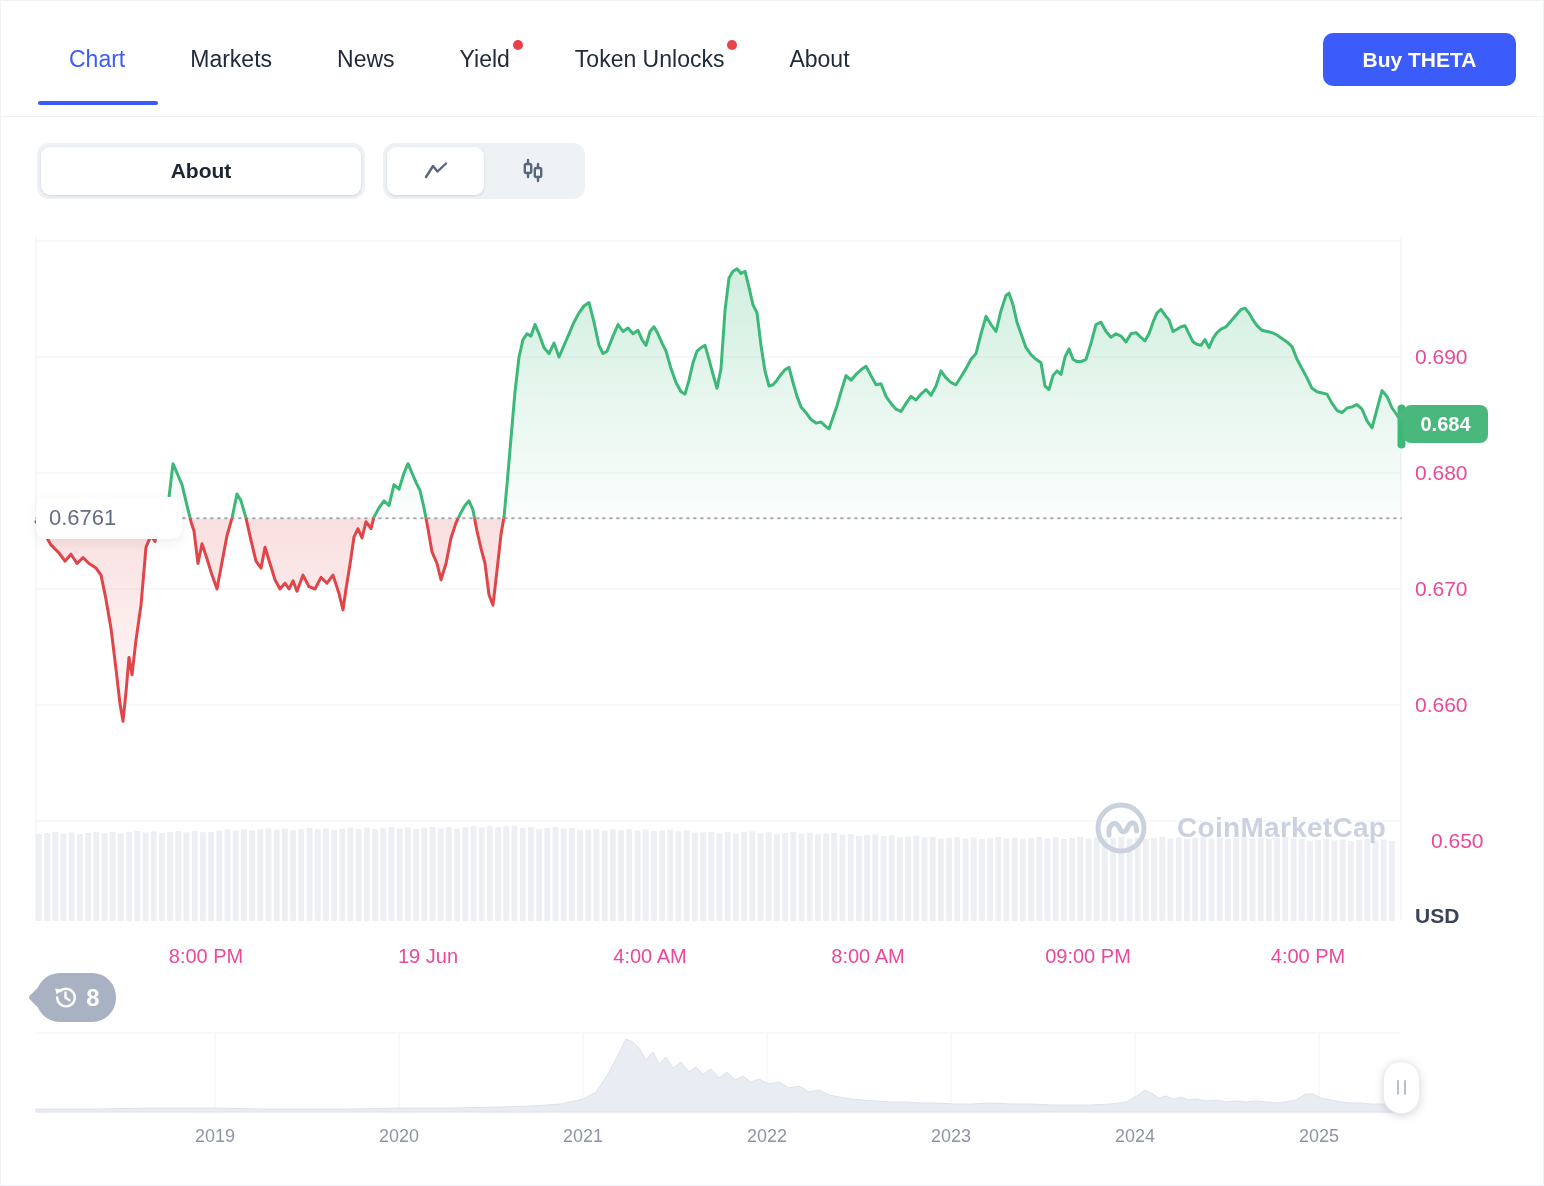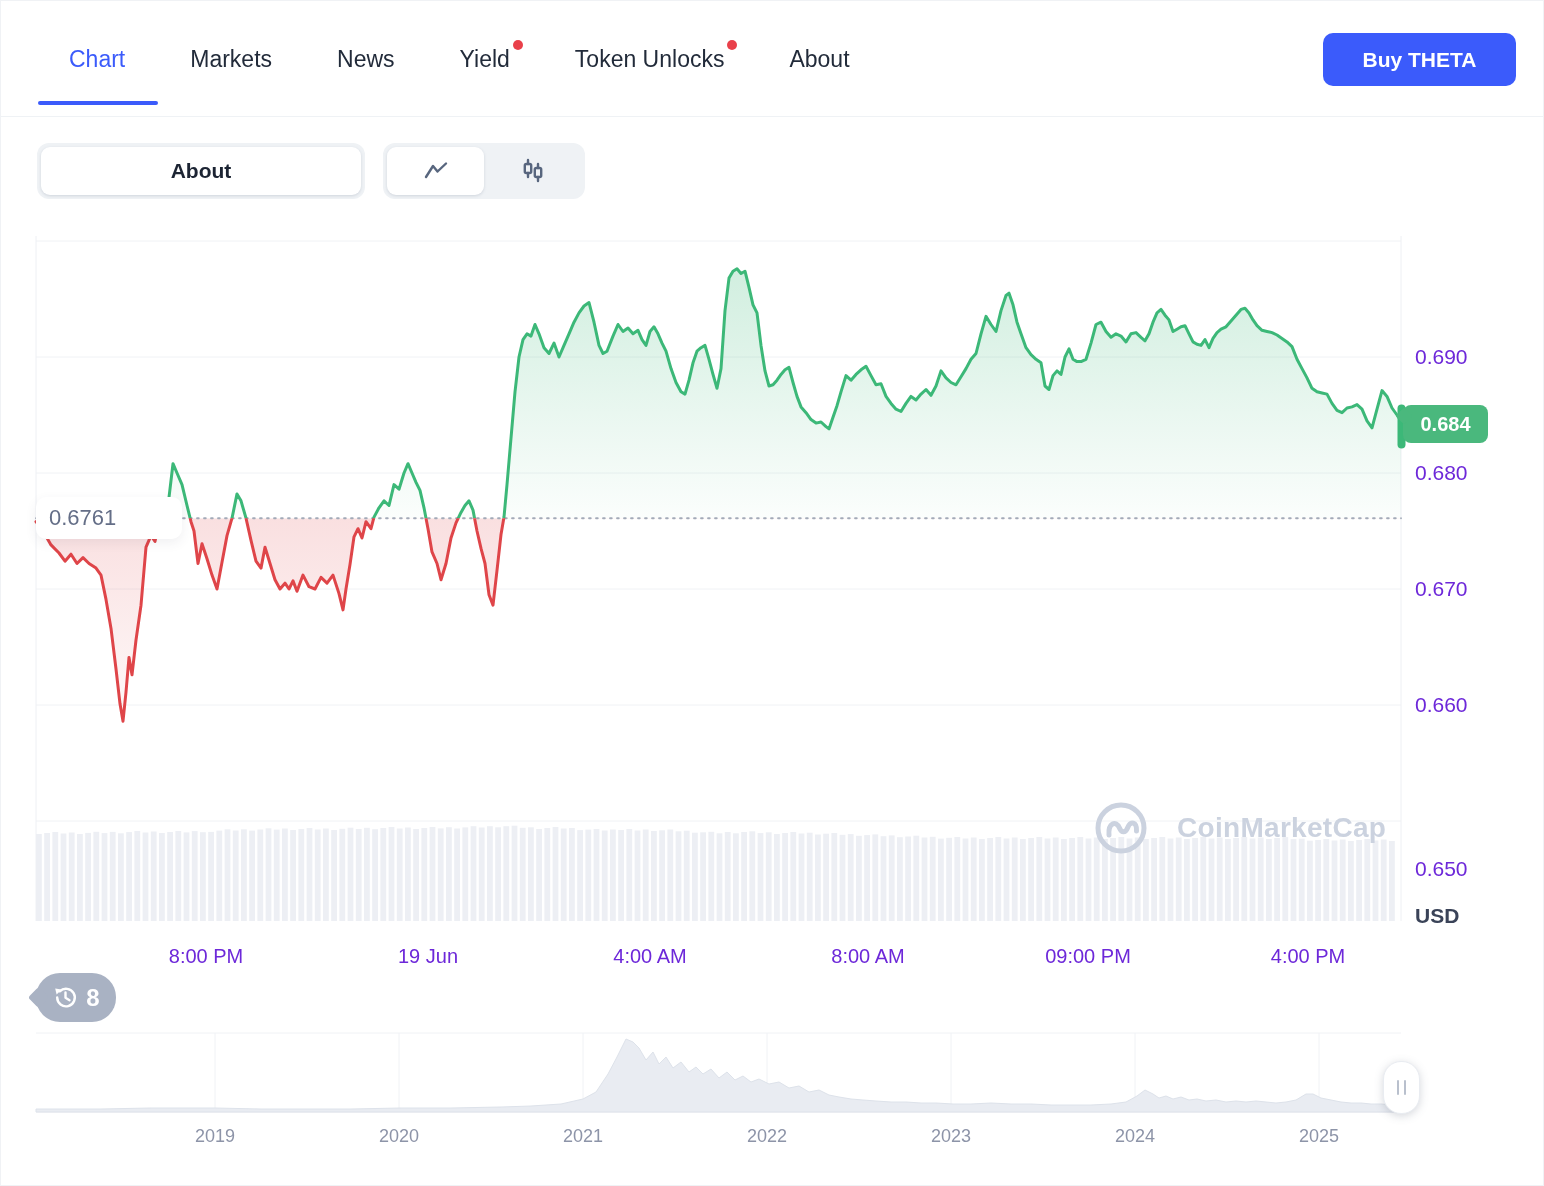--- a/index.html
+++ b/index.html
@@ -34,21 +34,21 @@
   .seg-metric .seg-btn { flex:1; }
   .seg-type { left:382px; width:202px; }
   .seg-type .seg-btn { flex:1; padding:0; }
   .seg-range { right:9px; }
   .seg-range .seg-btn { font-size:20px; font-weight:600; padding:0 21px; }
   .seg-range .seg-btn.active { padding:0 17px; }
   .vdiv { width:1px; height:30px; background:#d5dae2; margin:0 6px; }
   .icon-line, .icon-candle { stroke:#58667e; fill:none; stroke-width:2.4; stroke-linecap:round; stroke-linejoin:round; }
   .dots-btn { letter-spacing:3px; font-weight:800; }
   
-  .lbl { position:absolute; color:#6d28d9; white-space:nowrap; z-index:10; }
+  .lbl { position:absolute; color:#ec4899; white-space:nowrap; z-index:10; }
   .ylabel { font-size:21px; left:1414px; transform:translateY(-50%); }
   .xlabel { font-size:20px; top:955px; transform:translate(-50%,-50%); }
   .yearlabel { font-size:18px; top:1135px; transform:translate(-50%,-50%); color:#8d94a8; }
   .usd-label { position:absolute; left:1414px; top:915px; transform:translateY(-50%);
                font-size:21px; font-weight:700; color:#3a4358; z-index:10; }
   .baseline-label { position:absolute; left:35px; top:496px; width:146px; height:42px; background:#fff;
                     border-radius:10px; box-shadow:0 4px 12px rgba(60,70,90,.08); z-index:12;
                     display:flex; align-items:center; padding-left:13px; font-size:22px; color:#646e87; }
   .price-badge { position:absolute; left:1402px; top:404px; width:85px; height:38px; background:#4ab87d;
                  border-radius:8px; color:#fff; font-size:20px; font-weight:700; z-index:12;
@@ -326,21 +326,21 @@
         </svg>
       </button>
     </div>
   </div>
 
   <div id="axis-labels">
       <div class="lbl ylabel" style="top: 356px;">0.690</div>
       <div class="lbl ylabel" style="top: 472px;">0.680</div>
       <div class="lbl ylabel" style="top: 588px;">0.670</div>
       <div class="lbl ylabel" style="top: 704px;">0.660</div>
-      <div class="lbl ylabel" style="top: 868px;">0.650</div>
+      <div class="lbl ylabel" style="top: 840px; margin-left: 16px;">0.650</div>
       <div class="lbl xlabel" style="left: 205px;">8:00 PM</div>
       <div class="lbl xlabel" style="left: 427px;">19 Jun</div>
       <div class="lbl xlabel" style="left: 649px;">4:00 AM</div>
       <div class="lbl xlabel" style="left: 867px;">8:00 AM</div>
       <div class="lbl xlabel" style="left: 1087px;">09:00 PM</div>
       <div class="lbl xlabel" style="left: 1307px;">4:00 PM</div>
       <div class="lbl yearlabel" style="left: 214px;">2019</div>
       <div class="lbl yearlabel" style="left: 398px;">2020</div>
       <div class="lbl yearlabel" style="left: 582px;">2021</div>
       <div class="lbl yearlabel" style="left: 766px;">2022</div>

